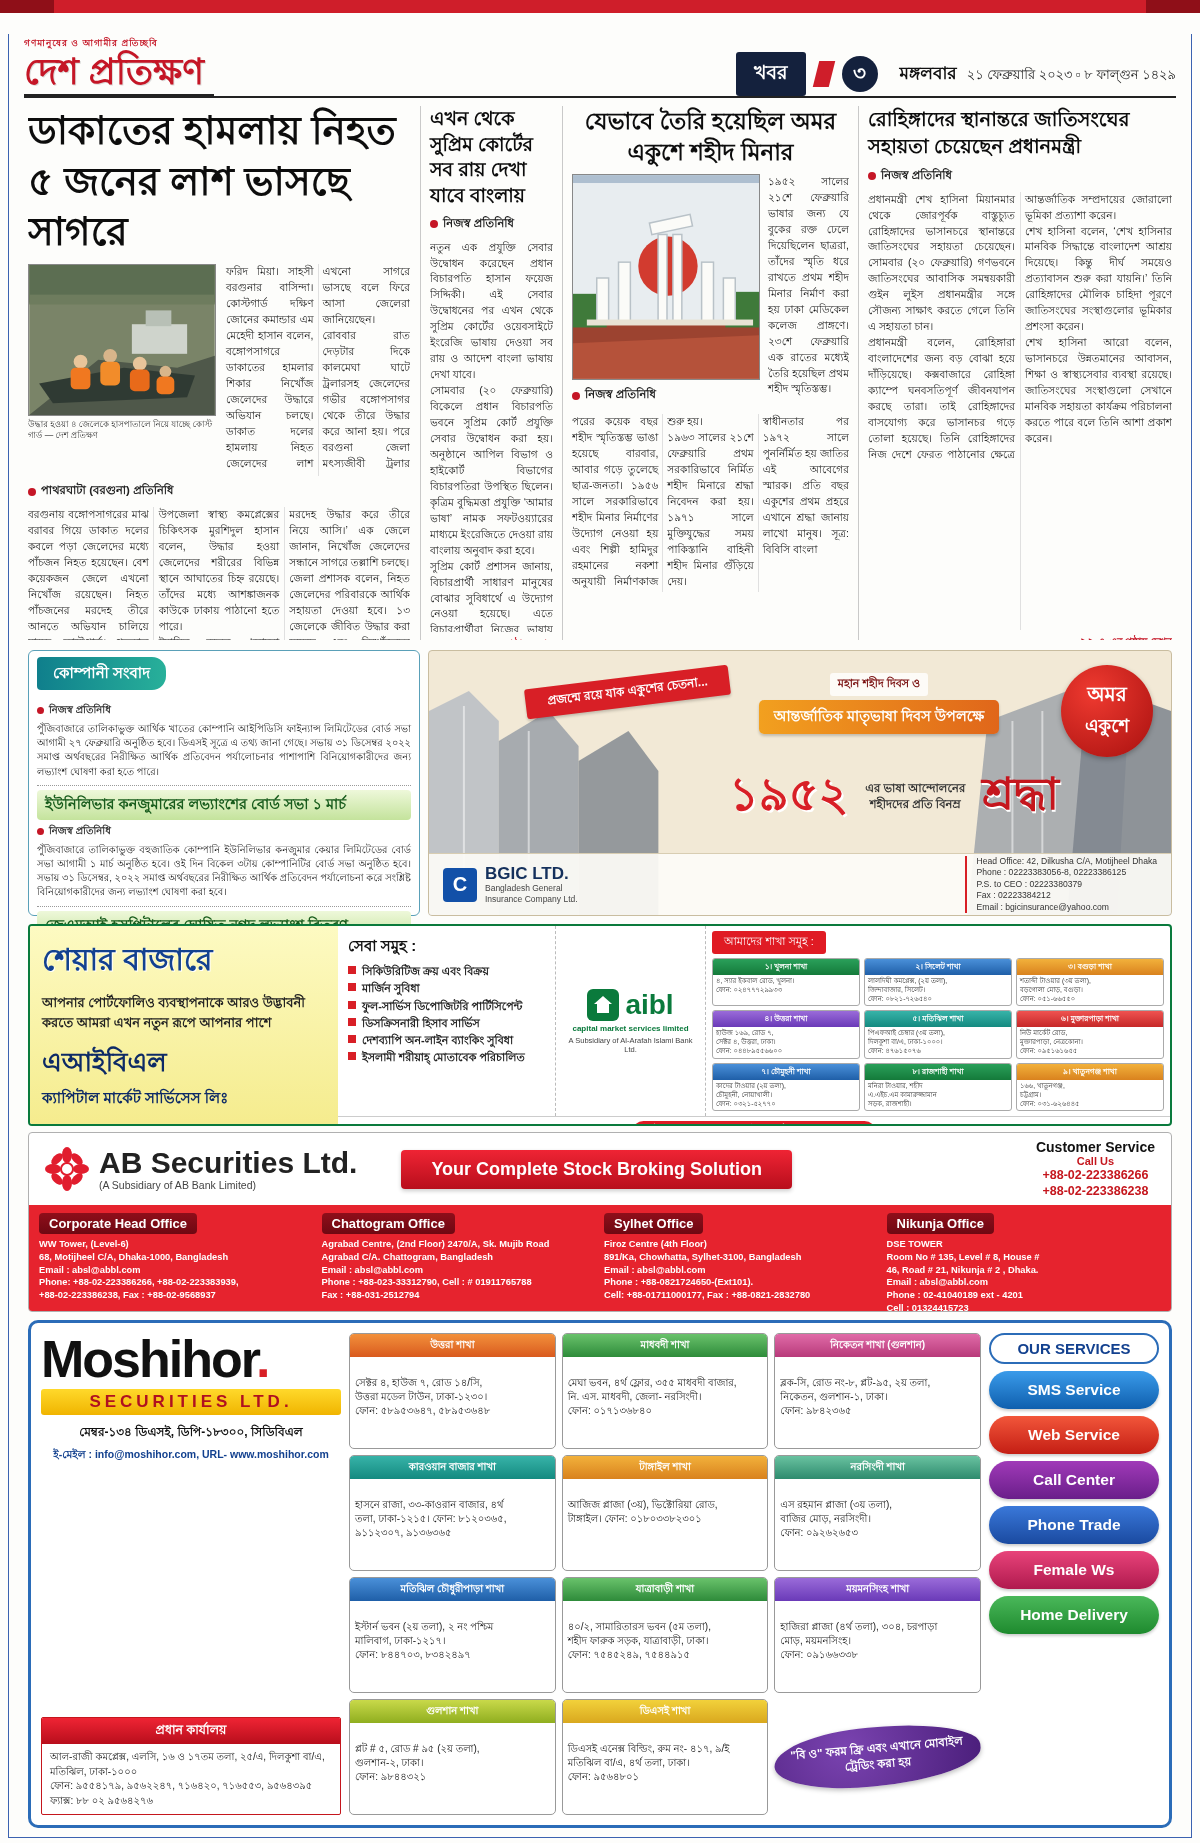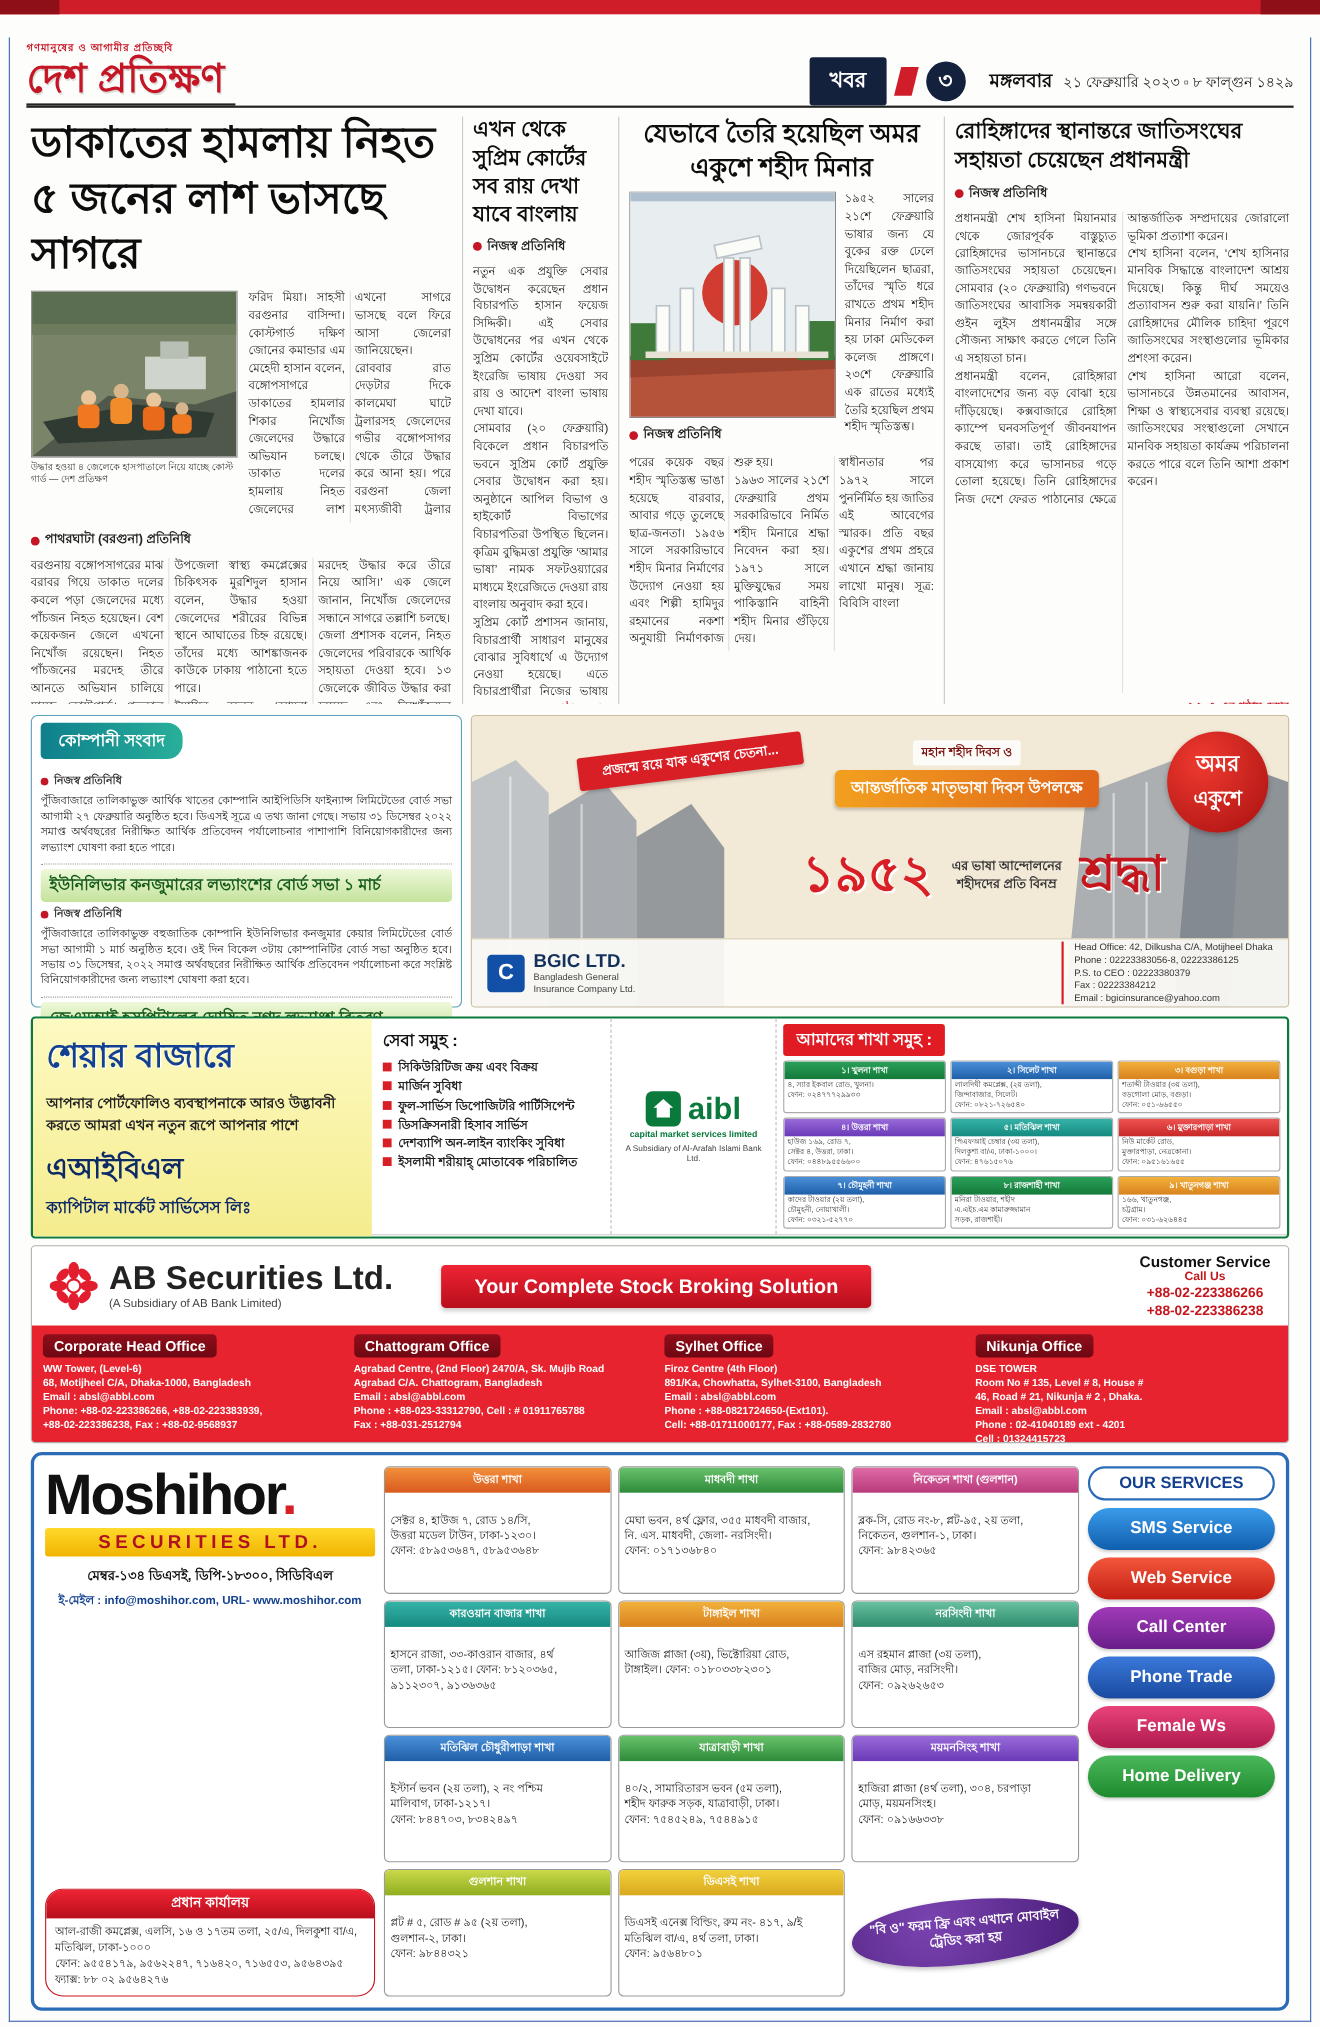--- a/index.html
+++ b/index.html
@@ -106,21 +106,21 @@
   .svc li { font-size:11px; font-weight:700; color:#222; margin:3px 0; display:flex; gap:6px; align-items:flex-start; line-height:1.3; }
   .svc li .sq { width:8px; height:8px; background:#d81f26; margin-top:2px; flex:0 0 auto; }
   .aibllogo { width:150px; border-right:1px dashed #bbb; display:flex; flex-direction:column; align-items:center; justify-content:center; gap:3px; padding:6px; }
   .ailogorow { display:flex; align-items:center; gap:6px; }
   .aimark { width:32px; height:32px; background:#0a7a3c; border-radius:6px; display:flex; align-items:center; justify-content:center; }
   .aimark svg { display:block; }
   .aitxt { font-size:28px; font-weight:800; color:#0a7a3c; line-height:1; }
   .aisub { font-size:8px; color:#0a7a3c; font-weight:700; text-align:center; }
   .aisub2 { font-size:7.5px; color:#444; text-align:center; }
   .branches { flex:1; padding:5px 6px; }
-  .br-title { display:inline-block; background:#e01b24; color:#fff; font-size:15px; font-weight:700; padding:2px 12px; border-radius:3px; margin-bottom:4px; }
+  .br-title { display:inline-block; background:#e01b24; color:#fff; font-size:11px; font-weight:400; padding:2px 12px; border-radius:3px; margin-bottom:4px; }
   .brgrid { display:grid; grid-template-columns:repeat(3,1fr); gap:4px; }
   .brbox { border:1px solid #aaa; border-radius:3px; overflow:hidden; background:#fff; min-height:42px; }
   .brbox .bh { color:#fff; font-size:7.5px; font-weight:800; text-align:center; padding:2px 1px; }
   .brbox .bd { font-size:6.8px; color:#333; line-height:1.3; padding:2px 3px; white-space:pre-line; }
   .ab1{background:linear-gradient(#2aa05a,#147a3a)} .ab2{background:linear-gradient(#4a90d9,#1f5fa8)} .ab3{background:linear-gradient(#f2b13b,#d9821e)} .ab4{background:linear-gradient(#9a6bd9,#6a3ab8)} .ab5{background:linear-gradient(#37b3a8,#148a80)} .ab6{background:linear-gradient(#ef5350,#c62828)} .ab7{background:linear-gradient(#4a90d9,#1f5fa8)} .ab8{background:linear-gradient(#2aa05a,#147a3a)} .ab9{background:linear-gradient(#f2b13b,#d9821e)}
   .trek { border-top:1px solid #ccc; padding:4px 8px; text-align:center; }
   .trek .tt { display:inline-block; background:#e01b24; color:#fff; font-size:11.5px; font-weight:800; padding:2px 16px; border-radius:12px; }
   .trek .tl { font-size:9.5px; color:#222; margin-top:2px; line-height:1.35; white-space:pre-line; }
 
   
@@ -140,21 +140,21 @@
   .ab-ob { font-size:9.3px; line-height:1.38; white-space:pre-line; font-weight:600; }
 
   
   .mosh { position:absolute; top:1320px; left:28px; width:1144px; height:508px; border:3px solid #2b6cb8; border-radius:10px; background:#fff; padding:10px; display:flex; gap:8px; }
   .m-left { width:300px; display:flex; flex-direction:column; }
   .m-logo { font-size:52px; font-weight:800; color:#111; letter-spacing:-2px; line-height:1; }
   .m-logo .reddot { color:#d81f26; }
   .m-secbar { background:linear-gradient(180deg,#ffd92b,#f0b400); color:#b01020; font-size:17px; font-weight:800; letter-spacing:4px; text-align:center; padding:3px 0; border-radius:3px; margin-top:4px; }
   .m-member { font-size:12px; font-weight:800; color:#111; text-align:center; margin-top:8px; }
   .m-email { font-size:10.5px; font-weight:700; color:#13418f; text-align:center; margin-top:4px; }
-  .m-ho { margin-top:auto; border:1px solid #c5161d; border-radius:16px; overflow:hidden; }
+  .m-ho { margin-top:auto; border:1px solid #c5161d; border-radius:2px; overflow:hidden; }
   .m-hoh { background:linear-gradient(180deg,#ef2434,#b80e1c); color:#fff; font-size:12.5px; font-weight:800; text-align:center; padding:3px; }
   .m-hob { font-size:10px; color:#222; line-height:1.45; padding:6px 8px; white-space:pre-line; }
   .m-mid { flex:1; display:grid; grid-template-columns:repeat(3,1fr); grid-auto-rows:1fr; gap:6px; }
   .mb { border:1px solid #999; border-radius:5px; overflow:hidden; background:#fff; }
   .mb .mh { color:#fff; font-size:10px; font-weight:800; text-align:center; padding:3px 2px; }
   .mb .md { font-size:10px; color:#222; line-height:1.4; padding:3px 5px; white-space:pre-line;margin-top:16px; }
   .c1{background:linear-gradient(#f2903b,#d95a1e)} .c2{background:linear-gradient(#69c26b,#2e8b3a)} .c3{background:linear-gradient(#e06ba8,#b83a7a)}
   .c4{background:linear-gradient(#37b3a8,#148a80)} .c5{background:linear-gradient(#f2b13b,#d9821e)} .c6{background:linear-gradient(#69c2a0,#2e8b6e)}
   .c7{background:linear-gradient(#4a90d9,#1f5fa8)} .c8{background:linear-gradient(#69c26b,#2e8b3a)} .c9{background:linear-gradient(#9a6bd9,#6a3ab8)}
   .c10{background:linear-gradient(#c9d94a,#8fae1f)} .c11{background:linear-gradient(#f2d13b,#d9a81e)}
@@ -529,21 +529,21 @@
 Email : absl@abbl.com
 Phone : +88-023-33312790, Cell : # 01911765788
 Fax : +88-031-2512794</div>
       </div>
       <div class="ab-office">
         <div class="ab-oh">Sylhet Office</div>
         <div class="ab-ob">Firoz Centre (4th Floor)
 891/Ka, Chowhatta, Sylhet-3100, Bangladesh
 Email : absl@abbl.com
 Phone : +88-0821724650-(Ext101).
-Cell: +88-01711000177, Fax : +88-0589-2832780</div>
+Cell: +88-01711000177, Fax : +88-0821-2832780</div>
       </div>
       <div class="ab-office">
         <div class="ab-oh">Nikunja Office</div>
         <div class="ab-ob">DSE TOWER
 Room No # 135, Level # 8, House #
 46, Road # 21, Nikunja # 2 , Dhaka.
 Email : absl@abbl.com
 Phone : 02-41040189 ext - 4201
 Cell : 01324415723</div>
       </div>

